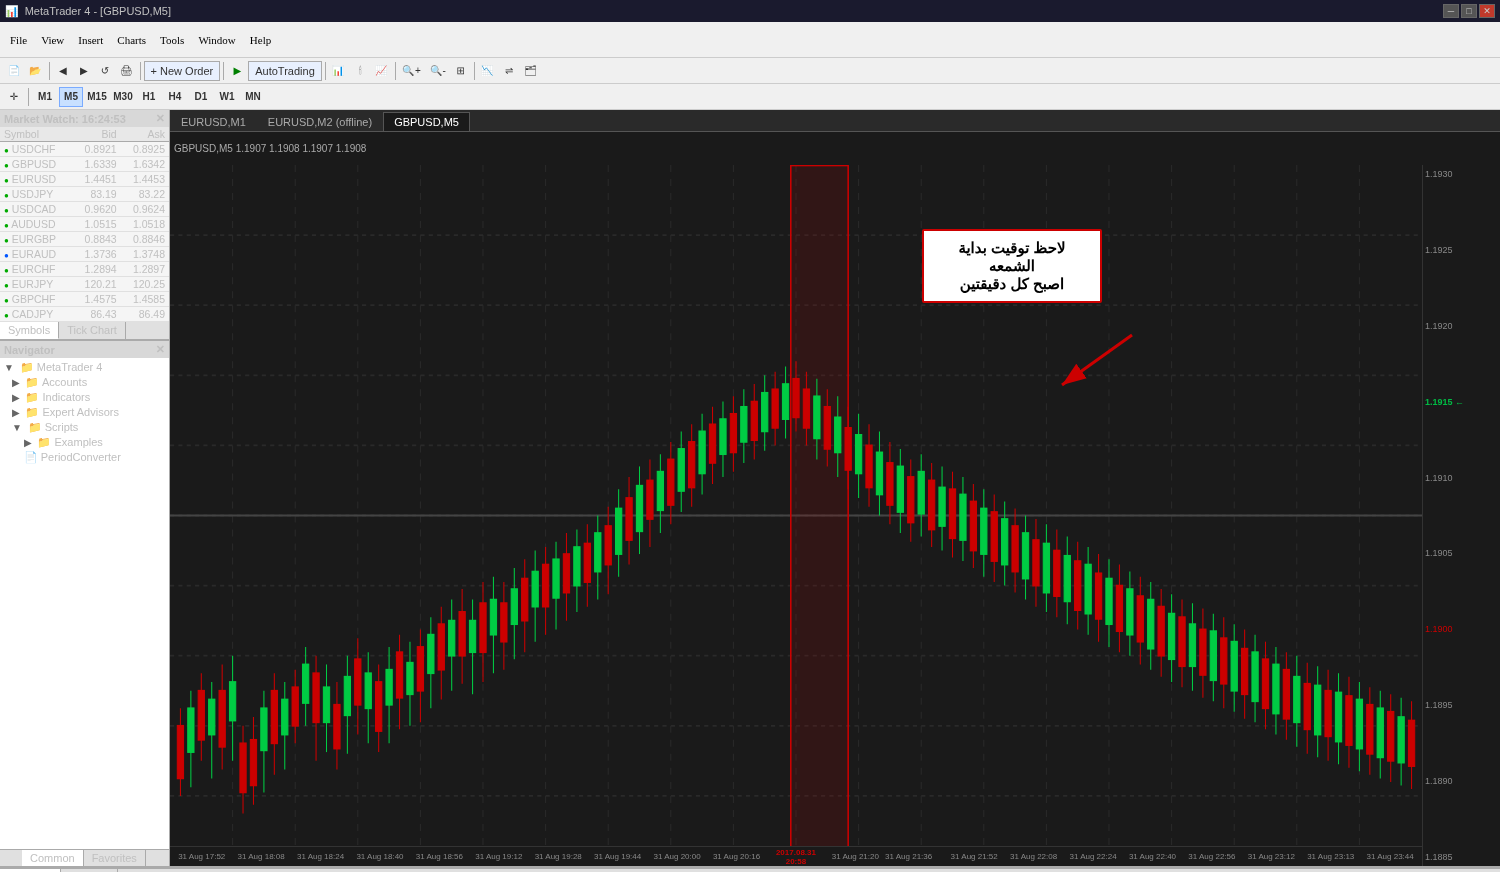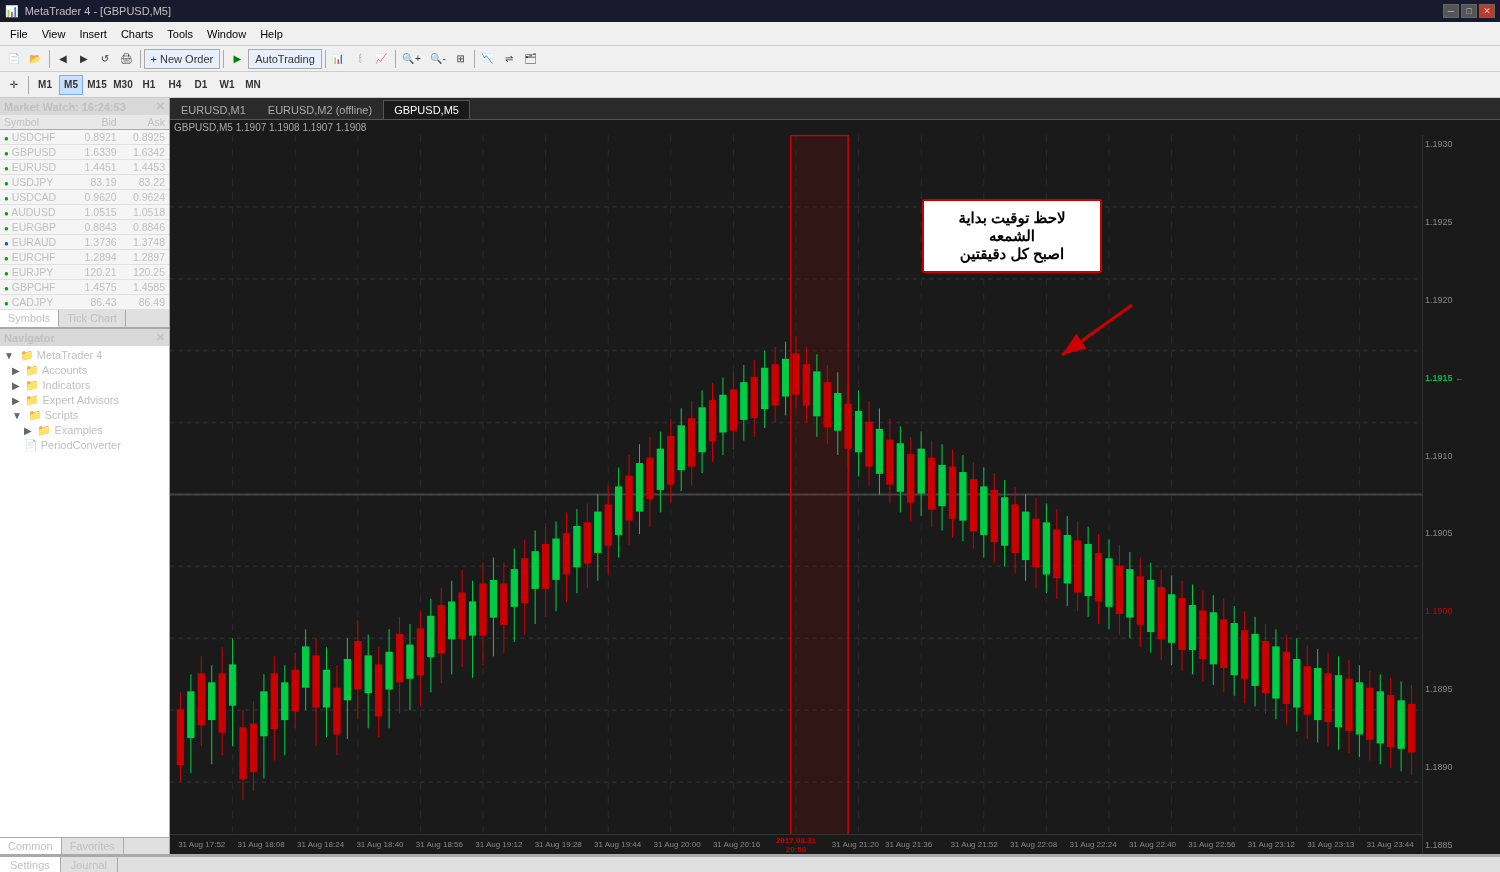--- a/index.html
+++ b/index.html
@@ -5,21 +5,21 @@
     * { box-sizing: border-box; margin: 0; padding: 0; }
     body { font-family: 'Segoe UI', Tahoma, Arial, sans-serif; font-size: 11px; background: #2b2b2b; color: #c0c0c0; overflow: hidden; width: 1500px; height: 872px; }
     
     
     #title-bar { background: #1a1a2e; color: #c0c0c0; height: 22px; display: flex; align-items: center; justify-content: space-between; padding: 0 5px; font-size: 11px; }
     #title-bar .title { display: flex; align-items: center; gap: 6px; }
     #title-bar .win-controls { display: flex; gap: 2px; }
     #title-bar .win-btn { width: 16px; height: 14px; background: #555; border: 1px solid #666; cursor: pointer; display: flex; align-items: center; justify-content: center; font-size: 9px; color: #ccc; }
     
     
-    #menu-bar { background: #f0f0f0; color: #000; height: 24px; display: flex; align-items: center; padding: 0 4px; gap: 2px; border-bottom: 1px solid #ccc; }
+    #menu-bar { background: #f0f0f0; color: #000; height: 36px; display: flex; align-items: center; padding: 0 4px; gap: 2px; border-bottom: 1px solid #ccc; font-family: Liberation Serif, serif; }
     #menu-bar span { padding: 1px 6px; cursor: pointer; font-size: 11px; color: #000; }
     
     
     #toolbar1 { background: #f0f0f0; height: 26px; display: flex; align-items: center; padding: 0 4px; gap: 1px; border-bottom: 1px solid #ccc; }
     #toolbar2 { background: #f0f0f0; height: 26px; display: flex; align-items: center; padding: 0 4px; gap: 2px; border-bottom: 1px solid #ccc; }
     .tb-btn { height: 20px; min-width: 20px; background: #f0f0f0; border: 1px solid transparent; cursor: pointer; display: flex; align-items: center; justify-content: center; font-size: 10px; color: #333; padding: 0 3px; }
     .tb-separator { width: 1px; height: 18px; background: #aaa; margin: 0 2px; }
     .tb-btn-special { background: #e8f0fe; border: 1px solid #aaa; padding: 0 6px; height: 20px; display: flex; align-items: center; gap: 3px; cursor: pointer; font-size: 11px; color: #333; }
     .period-btn { min-width: 24px; height: 20px; background: #f0f0f0; border: 1px solid transparent; cursor: pointer; display: flex; align-items: center; justify-content: center; font-size: 10px; font-weight: bold; color: #333; }
     .period-btn.active { background: #c8e0ff; border-color: #7aabff; }
@@ -49,25 +49,25 @@
     #navigator-header { background: #d8d8d8; padding: 2px 4px; font-weight: bold; font-size: 11px; display: flex; justify-content: space-between; align-items: center; }
     #nav-tree { flex: 1; overflow-y: auto; padding: 2px 0; background: #fff; }
     .tree-item { display: flex; align-items: center; padding: 1px 4px; cursor: pointer; font-size: 11px; }
     .tree-item .indent1 { margin-left: 8px; }
     .tree-item .indent2 { margin-left: 20px; }
     .tree-icon { margin-right: 3px; font-size: 10px; }
     
     
     #nav-tabs { display: flex; background: #e0e0e0; border-top: 1px solid #aaa; }
     .nav-tab { padding: 2px 8px; cursor: pointer; font-size: 11px; border-right: 1px solid #aaa; }
-    .nav-tab.active { background: #fff; }
+    .nav-tab.active { background: #fff; margin-left: 22px; }
     #chart-tabs { display: flex; background: #2a2a2a; border-bottom: 1px solid #555; align-items: flex-end; }
     .chart-tab { padding: 3px 10px; cursor: pointer; font-size: 11px; color: #aaa; border: 1px solid transparent; border-bottom: none; margin-top: 2px; }
     .chart-tab.active { background: #1a1a1a; color: #fff; border-color: #555; }
-    #chart-header { background: #1a1a1a; padding: 2px 4px; font-size: 10px; color: #aaa; }
+    #chart-header { background: #1a1a1a; padding: 11px 4px; font-size: 10px; color: #aaa; }
     
     
     #chart-canvas-area { flex: 1; position: relative; background: #1a1a1a; overflow: hidden; }
     #chart-svg { width: 100%; height: 100%; }
     
     
     #price-axis { width: 78px; background: #1a1a1a; display: flex; flex-direction: column; justify-content: space-between; padding: 4px 2px; font-size: 9px; color: #888; border-left: 1px solid #333; }
     
     
     #time-axis { height: 16px; background: #1a1a1a; font-size: 8px; color: #888; display: flex; align-items: center; padding: 0 4px; border-top: 1px solid #333; overflow: hidden; }

